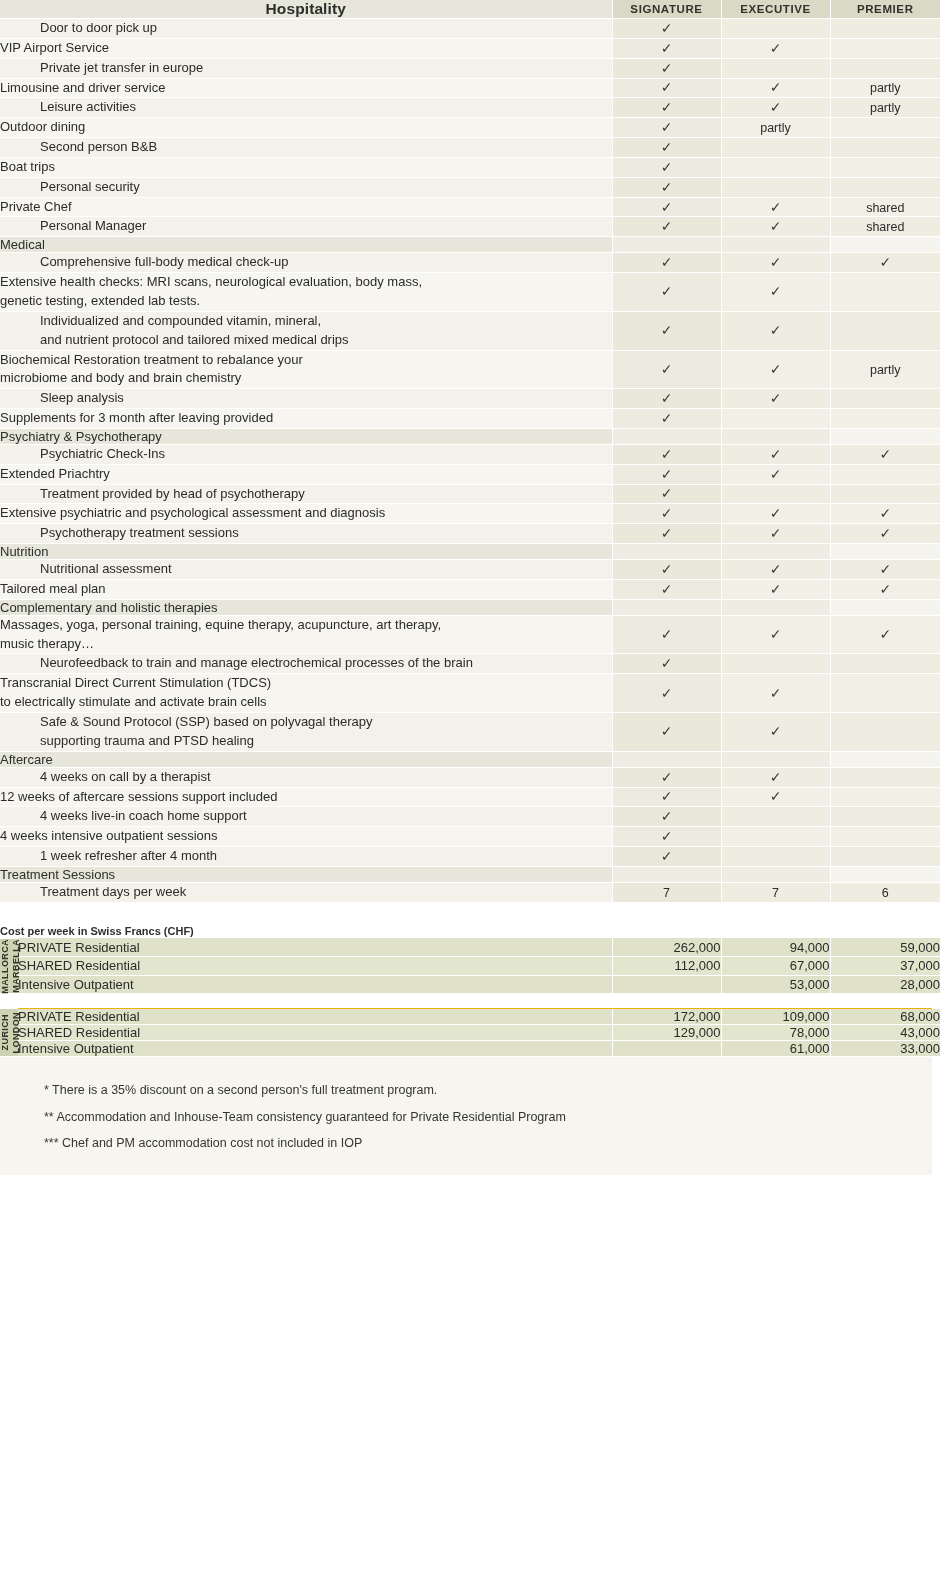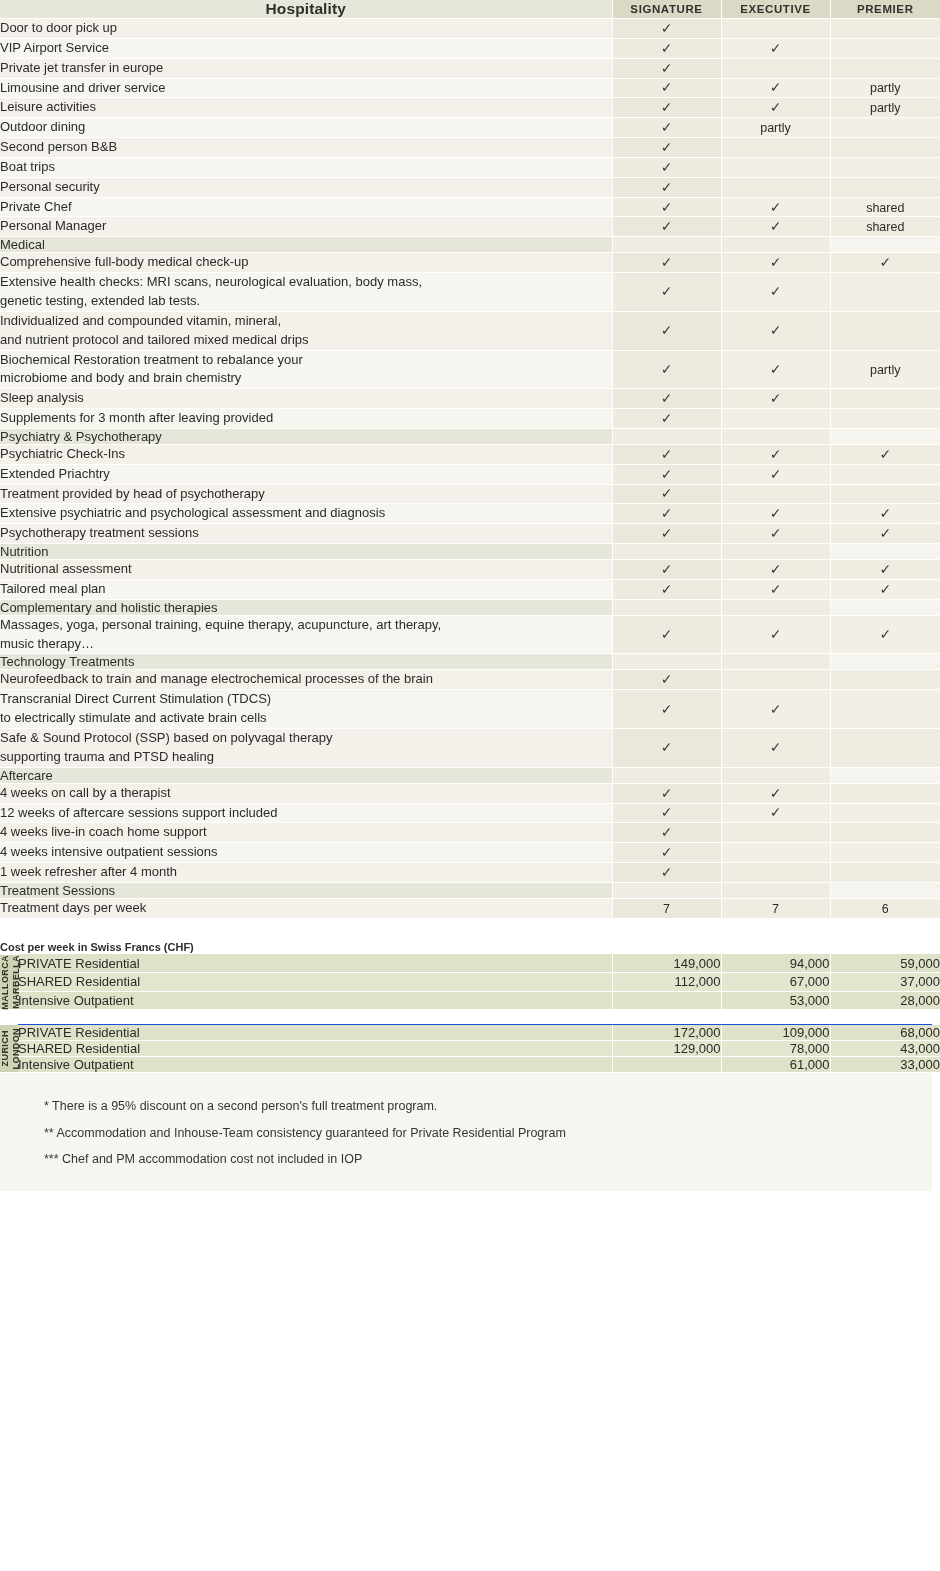--- a/index.html
+++ b/index.html
@@ -9,21 +9,21 @@
   }
   body {
     width: 940px;
     font-family: "Liberation Sans", sans-serif;
     color: #2a2a28;
     -webkit-font-smoothing: antialiased;
   }
   .sheet {
     width: 932px;
     box-sizing: border-box;
-    background: #1d4ed8;
+    background: #eab308;
     position: relative;
   }
   table.matrix {
     border-collapse: collapse;
     width: 940px;
     table-layout: fixed;
   }
   table.matrix col.c-label { width: 612px; }
   table.matrix col.c-sig   { width: 109px; }
   table.matrix col.c-exe   { width: 109px; }
@@ -76,21 +76,21 @@
     line-height: 1.45;
     color: #2b2b29;
   }
   .row-label .ln { display: block; }
   .cell {
     text-align: center;
     font-size: 13px;
     border-left: 1px solid #ffffff;
     color: #2b2b29;
   }
-  .tint-a .row-label { background: #f3f1e9; }
+  .tint-a .row-label { background: #f3f1e9; padding-left: 40px; }
   .tint-a .cell      { background: #efece2; }
   .tint-b .row-label { background: #f7f5f0; }
   .tint-b .cell      { background: #f2efe7; }
   .cell.sig { background: #eae7db !important; }
   .tint-b .cell.sig { background: #edeae0 !important; }
 
   .check {
     font-size: 14px;
     line-height: 1;
     color: #3a3a36;
@@ -402,26 +402,20 @@
           <td class="sec-cell plain"></td>
         </tr>
         <tr class="tint-b">
           <td class="row-label">
             <span class="ln">Massages, yoga, personal training, equine therapy, acupuncture, art therapy,</span>
             <span class="ln">music therapy…</span>
           </td>
           <td class="cell sig"><span class="check">✓</span></td>
           <td class="cell"><span class="check">✓</span></td>
           <td class="cell"><span class="check">✓</span></td>
-        </tr>
-        <tr>
-          <td class="sec-label">Technology Treatments</td>
-          <td class="sec-cell"></td>
-          <td class="sec-cell"></td>
-          <td class="sec-cell plain"></td>
         </tr>
         <tr class="tint-a">
           <td class="row-label">
             <span class="ln">Neurofeedback to train and manage electrochemical processes of the brain</span>
           </td>
           <td class="cell sig"><span class="check">✓</span></td>
           <td class="cell"></td>
           <td class="cell"></td>
         </tr>
         <tr class="tint-b">
@@ -533,21 +527,21 @@
           <col class="c-sig">
           <col class="c-exe">
           <col class="c-pre">
         </colgroup>
         <tbody>
           <tr class="price-row">
             <td class="grp-label" rowspan="3">
               <div class="grp-rot">MALLORCA<br>MARBELLA</div>
             </td>
             <td class="price-label">PRIVATE Residential</td>
-            <td class="price-cell">149,000</td>
+            <td class="price-cell">262,000</td>
             <td class="price-cell">94,000</td>
             <td class="price-cell">59,000</td>
           </tr>
           <tr class="price-row alt">
             <td class="price-label">SHARED Residential</td>
             <td class="price-cell">112,000</td>
             <td class="price-cell">67,000</td>
             <td class="price-cell">37,000</td>
           </tr>
           <tr class="price-row">
@@ -594,18 +588,18 @@
             <td class="price-cell"></td>
             <td class="price-cell">61,000</td>
             <td class="price-cell">33,000</td>
           </tr>
         </tbody>
       </table>
     </div>
 
   <div class="footwrap">
     <div class="notes" id="notes-list">
-        <div class="note">* There is a 95% discount on a second person's full treatment program.</div>
+        <div class="note">* There is a 35% discount on a second person's full treatment program.</div>
         <div class="note">** Accommodation and Inhouse-Team consistency guaranteed for Private Residential Program</div>
         <div class="note">*** Chef and PM accommodation cost not included in IOP</div>
       </div>
   </div>
 </div>
 
 </body></html>

